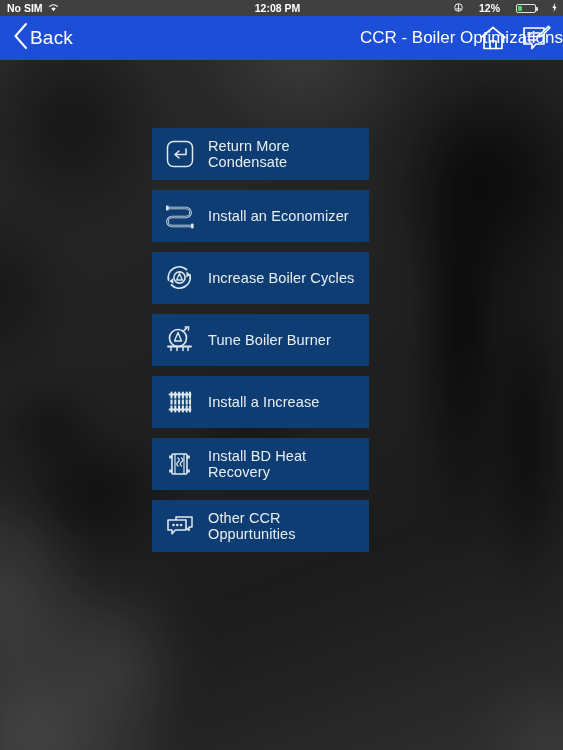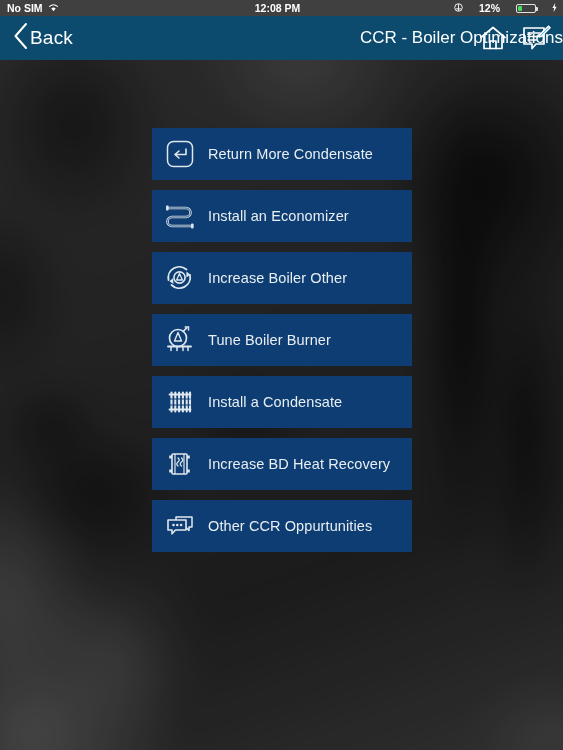--- a/index.html
+++ b/index.html
@@ -60,42 +60,42 @@
     border-radius:0 1px 1px 0;
   }
   .batt-fill {
     position:absolute; left:1px; top:1px; bottom:1px;
     width:4px; background:#4cd964; border-radius:1px;
   }
 
   
   #nav-bar {
     position:absolute; left:0; top:16px; width:563px; height:44px;
-    background:#0c4a6e; z-index:20;
+    background:#1d4ed8; z-index:20;
     display:flex; align-items:center;
   }
   #back-button {
     display:flex; align-items:center; gap:1px;
     padding-left:12px; cursor:pointer; color:#fff;
   }
   #back-button .label { font-size:19px; letter-spacing:.2px; }
   #nav-title {
     position:absolute; left:0; right:0; text-align:right;
     color:#fff; font-size:17px; pointer-events:none;
   }
   .nav-actions {
     margin-left:auto; display:flex; align-items:center; gap:13px;
     padding-right:12px; position:relative; z-index:2;
   }
   .nav-actions svg { display:block; cursor:pointer; }
 
   
   #menu-list {
     position:absolute; left:152px; top:128px;
-    width:260px; z-index:10;
+    width:217px; z-index:10;
   }
   .menu-item {
     height:52px; background:#0d3d72;
     display:flex; align-items:center;
     margin-bottom:10px; cursor:pointer;
   }
   .menu-icon {
     width:56px; min-width:56px; height:52px;
     display:flex; align-items:center; justify-content:center;
   }
@@ -201,21 +201,21 @@
     <span class="menu-icon">
       <svg width="32" height="30" viewBox="0 0 32 30">
         <path d="M26 12 a11 11 0 0 1 -18.5 10" stroke="#dfe7ee" stroke-width="1.8" fill="none" stroke-linecap="round"></path>
         <path d="M4.5 17 a11 11 0 0 1 18 -10.5" stroke="#dfe7ee" stroke-width="1.8" fill="none" stroke-linecap="round"></path>
         <path d="M22.5 8.5 L26.4 11.8 L22.3 14.5" fill="#dfe7ee"></path>
         <path d="M9.5 21 L5.3 18.2 L9 15.2" fill="#dfe7ee"></path>
         <circle cx="15.5" cy="14.5" r="5.6" stroke="#dfe7ee" stroke-width="1.6" fill="none"></circle>
         <path d="M15.5 10.5 L12.6 17 H18.4 Z" stroke="#dfe7ee" stroke-width="1.3" fill="none" stroke-linejoin="round"></path>
       </svg>
     </span>
-    <span class="menu-label">Increase Boiler Other</span>
+    <span class="menu-label">Increase Boiler Cycles</span>
   </div>
 
   <div class="menu-item">
     <span class="menu-icon">
       <svg width="32" height="30" viewBox="0 0 32 30">
         <circle cx="14" cy="13" r="8.5" stroke="#dfe7ee" stroke-width="1.7" fill="none"></circle>
         <path d="M14 7.5 L10.5 16 h7 Z" stroke="#dfe7ee" stroke-width="1.4" fill="none" stroke-linejoin="round"></path>
         <path d="M19 6.5 L22.5 3.2" stroke="#dfe7ee" stroke-width="1.7" stroke-linecap="round"></path>
         <path d="M21.2 2 L24.5 2 L24.5 5" stroke="#dfe7ee" stroke-width="1.5" fill="none" stroke-linecap="round"></path>
         <path d="M4 21.5 H27" stroke="#dfe7ee" stroke-width="1.9" stroke-linecap="round"></path>
@@ -227,37 +227,37 @@
 
   <div class="menu-item">
     <span class="menu-icon">
       <svg width="30" height="30" viewBox="0 0 30 30">
         <path d="M4.5 7.5 H25.5" stroke="#dfe7ee" stroke-width="1.8" stroke-linecap="round"></path>
         <path d="M4.5 22.5 H25.5" stroke="#dfe7ee" stroke-width="1.8" stroke-linecap="round"></path>
         <path d="M6.5 5.5 V24.5 M10.3 5.5 V24.5 M14.1 5.5 V24.5 M17.9 5.5 V24.5 M21.7 5.5 V24.5 M25 5.5 V24.5" stroke="#dfe7ee" stroke-width="2.1" stroke-linecap="round"></path>
         <path d="M4.5 12 H25.5 M4.5 18 H25.5" stroke="#0d3d72" stroke-width="1"></path>
       </svg>
     </span>
-    <span class="menu-label">Install a Condensate</span>
+    <span class="menu-label">Install a Increase</span>
   </div>
 
   <div class="menu-item">
     <span class="menu-icon">
       <svg width="30" height="30" viewBox="0 0 30 30">
         <rect x="7" y="5" width="15" height="20" stroke="#dfe7ee" stroke-width="1.6" fill="none" rx="1"></rect>
         <path d="M10 5 V25 M19 5 V25" stroke="#dfe7ee" stroke-width="1.2"></path>
         <path d="M13 9 q2.5 2 0 4 q-2.5 2 0 4" stroke="#dfe7ee" stroke-width="1.3" fill="none" stroke-linecap="round"></path>
         <path d="M16.5 9 q2.5 2 0 4 q-2.5 2 0 4" stroke="#dfe7ee" stroke-width="1.3" fill="none" stroke-linecap="round"></path>
         <rect x="4.2" y="6.5" width="3" height="3" fill="#dfe7ee"></rect>
         <rect x="4.2" y="20.5" width="3" height="3" fill="#dfe7ee"></rect>
         <rect x="21.8" y="6.5" width="3" height="3" fill="#dfe7ee"></rect>
         <rect x="21.8" y="20.5" width="3" height="3" fill="#dfe7ee"></rect>
       </svg>
     </span>
-    <span class="menu-label">Increase BD Heat Recovery</span>
+    <span class="menu-label">Install BD Heat Recovery</span>
   </div>
 
 
   <div class="menu-item">
     <span class="menu-icon">
       <svg width="30" height="26" viewBox="0 0 30 26">
         <path d="M11 4 H27 V14 H24 V17.5 L20.5 14 H11 Z" stroke="#dfe7ee" stroke-width="1.5" fill="#0d3d72" stroke-linejoin="round"></path>
         <path d="M3 7 H21 V17 H10.5 L7 20.8 V17 H3 Z" stroke="#dfe7ee" stroke-width="1.6" fill="#0d3d72" stroke-linejoin="round"></path>
         <circle cx="8.5" cy="12" r="1.3" fill="#dfe7ee"></circle>
         <circle cx="12.3" cy="12" r="1.3" fill="#dfe7ee"></circle>

